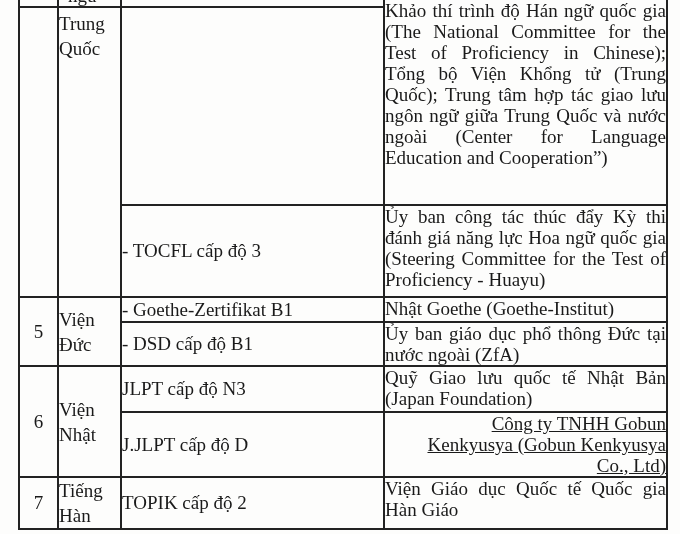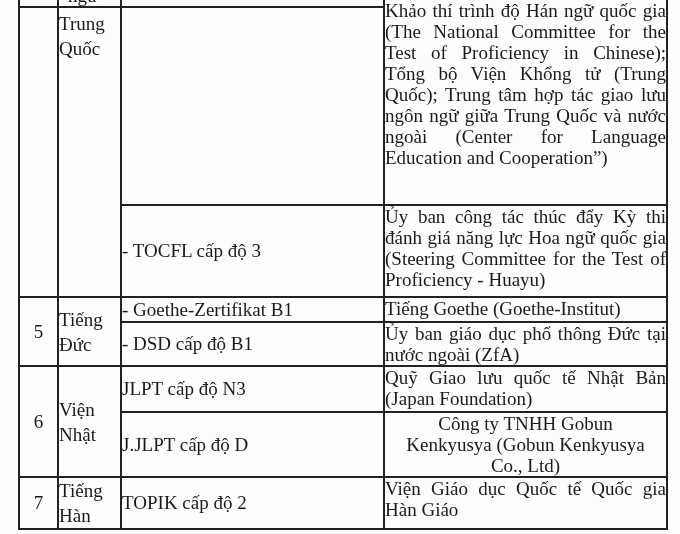--- a/index.html
+++ b/index.html
@@ -54,21 +54,22 @@
     line-height: 22px;
   }
   td.c-org {
     vertical-align: top;
     text-align: justify;
     padding: 1px 8px 1px 6px;
     line-height: 21px;
   }
   td.c-org.wrap-manual {
     white-space: pre-line;
-    text-align: center;
+    text-align: right;
+    text-decoration: underline;
   }
   
   td.sliver {
     position: relative;
     height: 6px;
     line-height: 0;
   }
   .clipped-frag {
     position: absolute;
     top: -14px;
@@ -107,23 +108,23 @@
       <td class="c-cert"></td>
     </tr>
 
     <tr style="height:92px">
       <td class="c-cert">- TOCFL cấp độ 3</td>
       <td class="c-org">Ủy ban công tác thúc đẩy Kỳ thi đánh giá năng lực Hoa ngữ quốc gia (Steering Committee for the Test of Proficiency - Huayu)</td>
     </tr>
 
     <tr style="height:25px">
       <td class="c-no" rowspan="2">5</td>
-      <td class="c-lang" rowspan="2">Tiếng Đức</td>
+      <td class="c-lang" rowspan="2">Viện Đức</td>
       <td class="c-cert">- Goethe-Zertifikat B1</td>
-      <td class="c-org">Tiếng Goethe (Goethe-Institut)</td>
+      <td class="c-org">Nhật Goethe (Goethe-Institut)</td>
     </tr>
 
     <tr style="height:44px">
       <td class="c-cert">- DSD cấp độ B1</td>
       <td class="c-org">Ủy ban giáo dục phổ thông Đức tại nước ngoài (ZfA)</td>
     </tr>
 
     <tr style="height:46px">
       <td class="c-no" rowspan="2">6</td>
       <td class="c-lang" rowspan="2">Viện Nhật</td>

